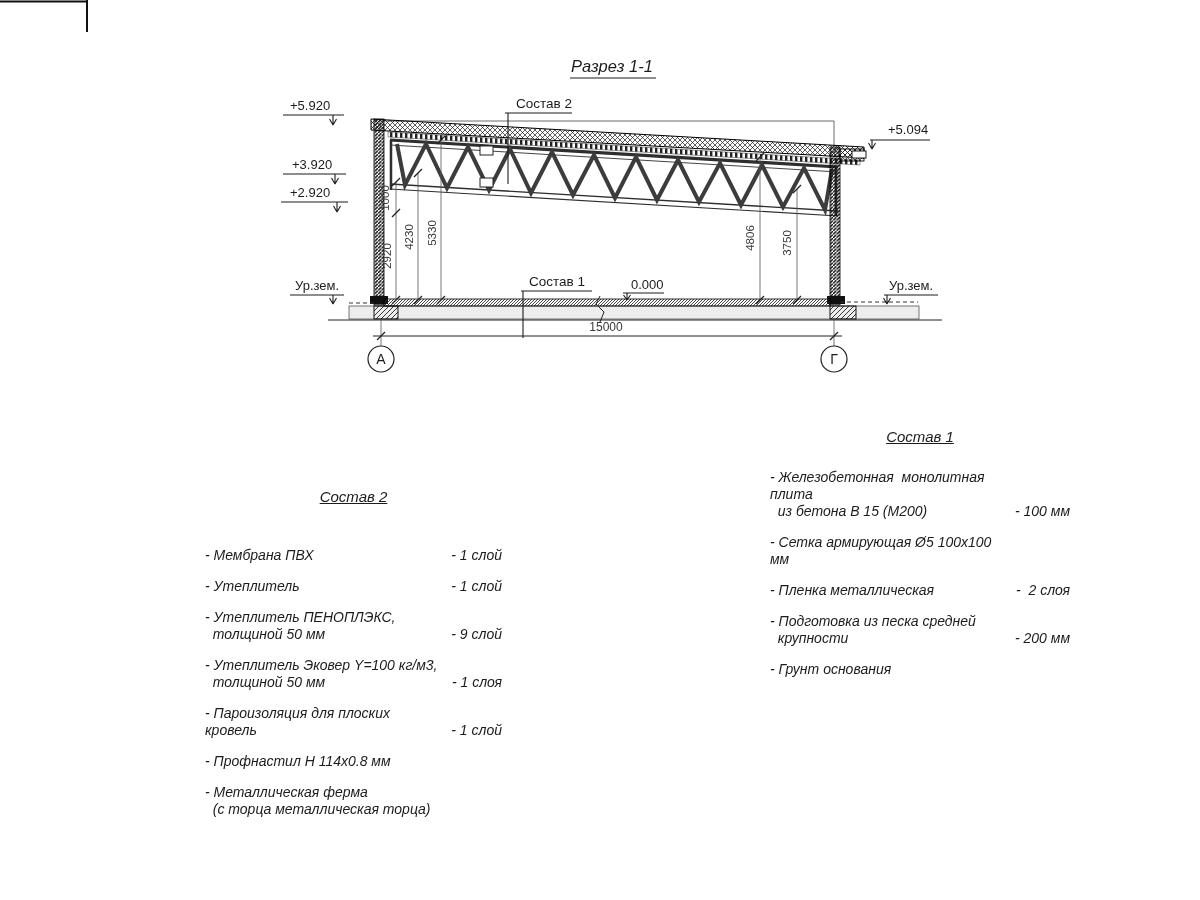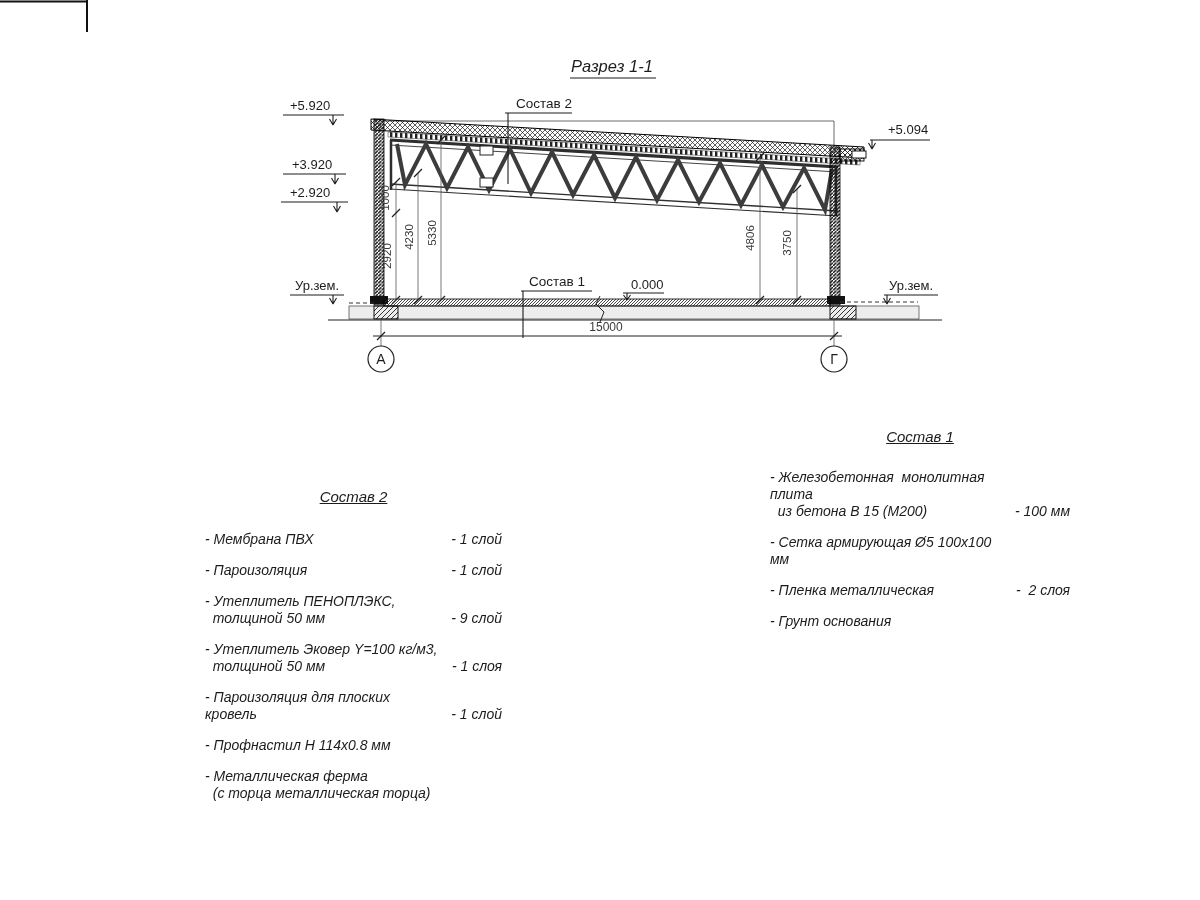--- a/index.html
+++ b/index.html
@@ -13,21 +13,21 @@
   .t-dim{font-size:11.5px;fill:#3a3a3a;}
   .t-span{font-size:12px;fill:#3a3a3a;}
   .t-axis{font-size:14px;}
   .t-callout{font-size:13.5px;}
   .comp{position:absolute;}
   .comp-heading{
     margin:0;font-size:15px;font-weight:normal;font-style:italic;
     text-decoration:underline;text-align:center;
   }
   .comp .rows{display:flex;flex-direction:column;gap:14px;font-style:italic;}
-  #comp2 .rows{margin-top:26px;}
+  #comp2 .rows{margin-top:42px;}
   #comp1 .rows{margin-top:24px;}
   .row{display:flex;justify-content:space-between;align-items:flex-end;font-size:14px;line-height:17px;}
   .nm{white-space:pre-wrap;}
   .qt{white-space:pre;text-align:right;}
   #comp2 .qt{min-width:62px;}
   #comp1 .qt{min-width:62px;}
 </style>
 </head>
 <body>
 
@@ -188,21 +188,21 @@
 </svg>
 
 <section class="comp" id="comp2" style="left:205px;top:488px;width:297px;">
   <h3 class="comp-heading">Состав 2</h3>
   <div class="rows">
     <div class="row">
       <div class="nm">- Мембрана ПВХ</div>
       <div class="qt">- 1 слой</div>
     </div>
     <div class="row">
-      <div class="nm">- Пароизоляция</div>
+      <div class="nm">- Утеплитель</div>
       <div class="qt">- 1 слой</div>
     </div>
     <div class="row">
       <div class="nm">- Утеплитель ПЕНОПЛЭКС,
   толщиной 50 мм</div>
       <div class="qt">- 9 слой</div>
     </div>
     <div class="row">
       <div class="nm">- Утеплитель Эковер Y=100 кг/м3,
   толщиной 50 мм</div>
@@ -234,17 +234,22 @@
     </div>
     <div class="row">
       <div class="nm">- Сетка армирующая Ø5 100х100 мм</div>
       <div class="qt"></div>
     </div>
     <div class="row">
       <div class="nm">- Пленка металлическая</div>
       <div class="qt">-  2 слоя</div>
     </div>
     <div class="row">
+      <div class="nm">- Подготовка из песка средней
+  крупности</div>
+      <div class="qt">- 200 мм</div>
+    </div>
+    <div class="row">
       <div class="nm">- Грунт основания</div>
       <div class="qt"></div>
     </div>
   </div>
 </section>
 
 </body></html>

